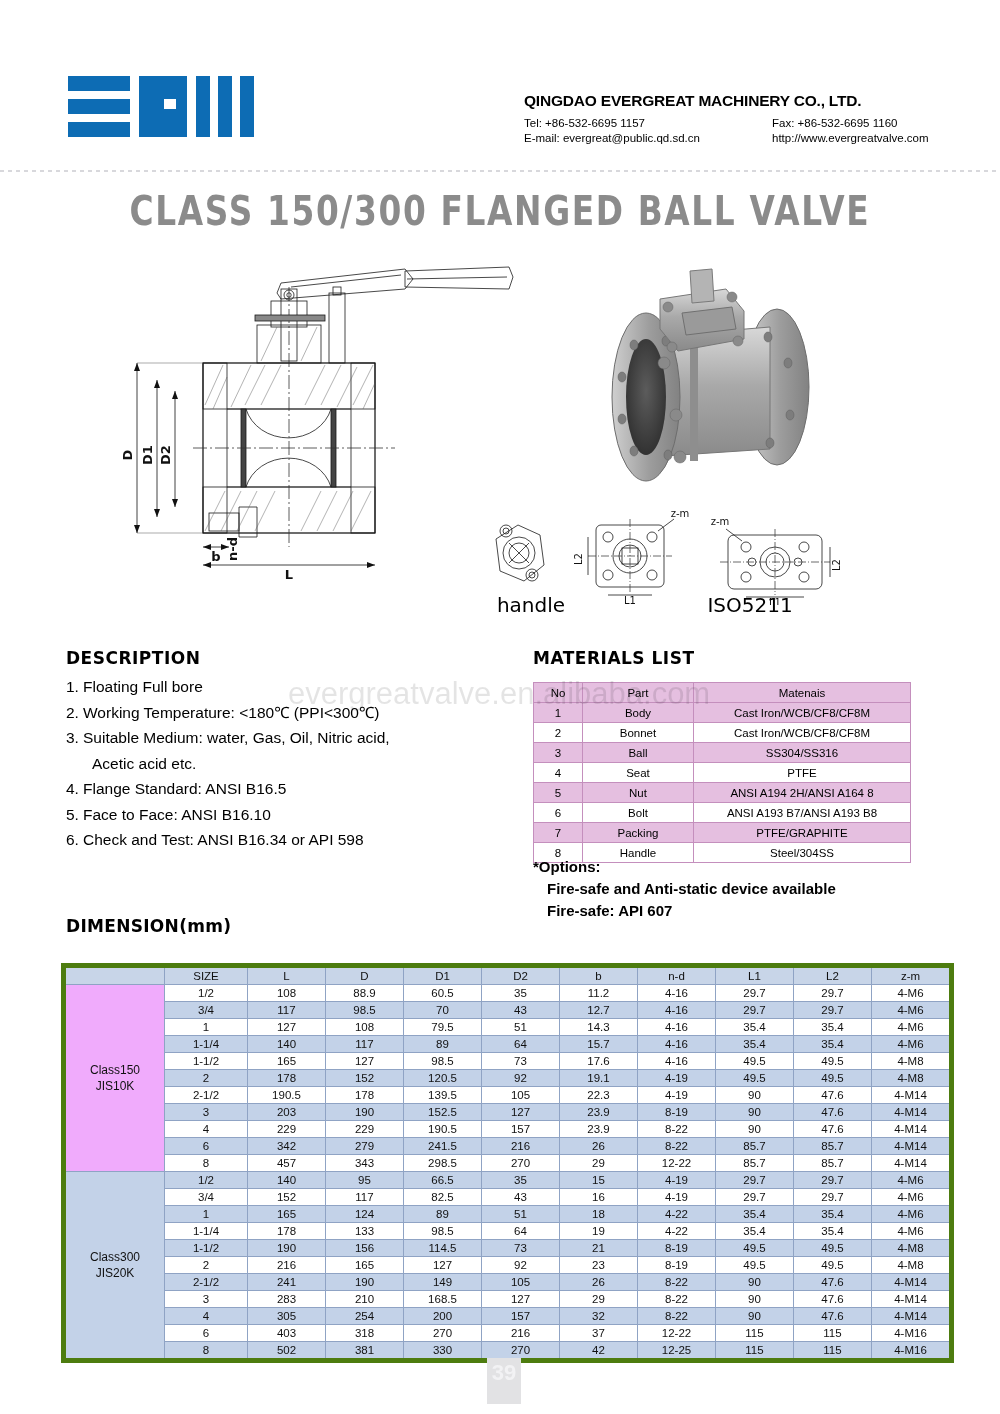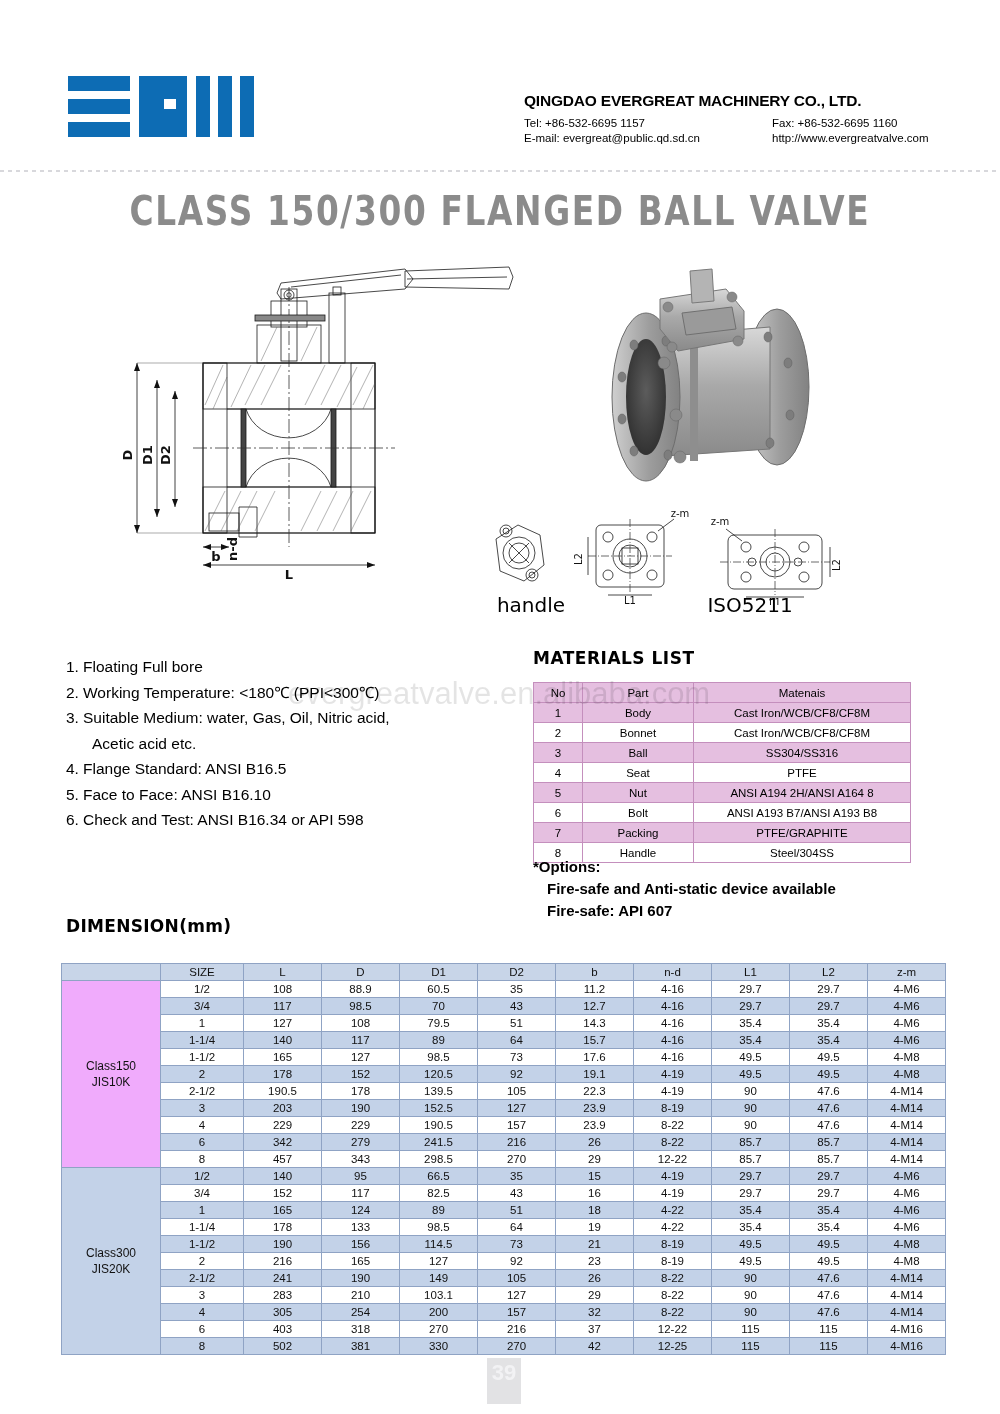--- a/index.html
+++ b/index.html
@@ -64,21 +64,21 @@
   .mat-table tr.alt td{background:#e5bfe0;}
   .options{position:absolute;left:533px;top:856px;font-size:15px;line-height:22px;
     font-weight:bold;}
   .options .ind{padding-left:14px;}
 
   
   .dim-head{position:absolute;left:66px;top:916px;font-size:17px;font-weight:bold;
     letter-spacing:0.3px;font-family:"DejaVu Sans",sans-serif;}
   .dim-wrap{position:absolute;left:61px;top:963px;width:878px;}
   .dim-table{border-collapse:collapse;width:878px;table-layout:fixed;
-    border:1px solid #4d7c0f;}
+    border:5px solid #4d7c0f;}
   .dim-table td{
     border:1px solid #8fa3c4;text-align:center;font-size:11.5px;
     height:16px;padding:0;line-height:16px;color:#111;}
   .dim-table tr.hdr td{background:#c8d5e8;}
   .dim-table tr.alt td{background:#c3d2e8;}
   .dim-table td.cls{background:#f0abfc;font-size:12px;line-height:16px;
     border-right:1px solid #8fa3c4;}
   .dim-table td.cls span{display:block;}
 
   
@@ -346,20 +346,21 @@
       <text x="313" y="101" text-anchor="middle">L1</text>
       <text x="258" y="20" text-anchor="middle">z-m</text>
     </g>
   </svg>
 
   <div class="lbl-handle">handle</div>
   <div class="lbl-iso">ISO5211</div>
 </div>
 
 <div class="desc">
+  <div class="sec-head">DESCRIPTION</div>
   <ol id="desc-list">
       <li><span class="num">1.</span><span>Floating Full bore</span></li>
       <li><span class="num">2.</span><span>Working Temperature: &lt;180℃ (PPI&lt;300℃)</span></li>
       <li><span class="num">3.</span><span>Suitable Medium: water, Gas, Oil, Nitric acid,</span></li>
       <li class="cont"><span>Acetic acid etc.</span></li>
       <li><span class="num">4.</span><span>Flange Standard: ANSI B16.5</span></li>
       <li><span class="num">5.</span><span>Face to Face: ANSI B16.10</span></li>
       <li><span class="num">6.</span><span>Check and Test: ANSI B16.34 or API 598</span></li>
     </ol>
 </div>
@@ -661,21 +662,21 @@
           <td class="w-n">26</td>
           <td class="w-n">8-22</td>
           <td class="w-n">90</td>
           <td class="w-n">47.6</td>
           <td class="w-n">4-M14</td>
         </tr>
         <tr>
           <td class="w-size">3</td>
           <td class="w-n">283</td>
           <td class="w-n">210</td>
-          <td class="w-n">103.1</td>
+          <td class="w-n">168.5</td>
           <td class="w-n">127</td>
           <td class="w-n">29</td>
           <td class="w-n">8-22</td>
           <td class="w-n">90</td>
           <td class="w-n">47.6</td>
           <td class="w-n">4-M14</td>
         </tr>
         <tr class="alt">
           <td class="w-size">4</td>
           <td class="w-n">305</td>

